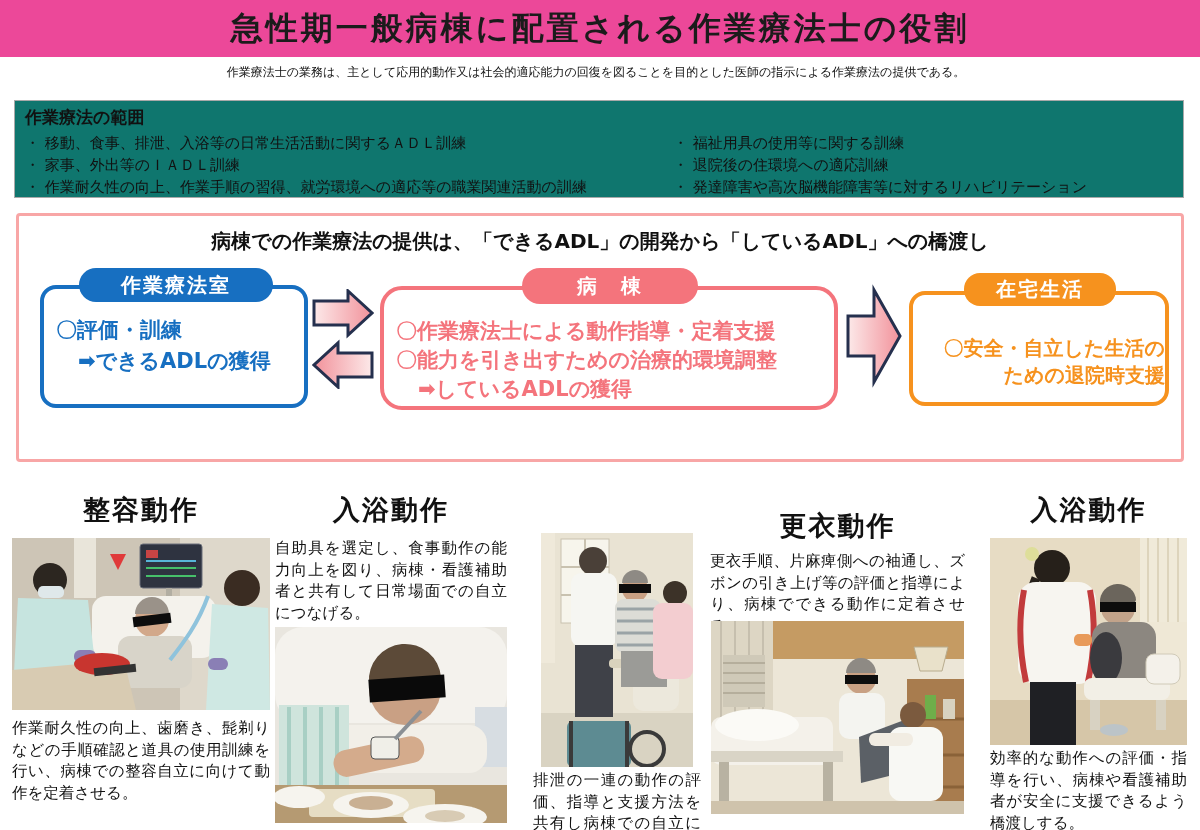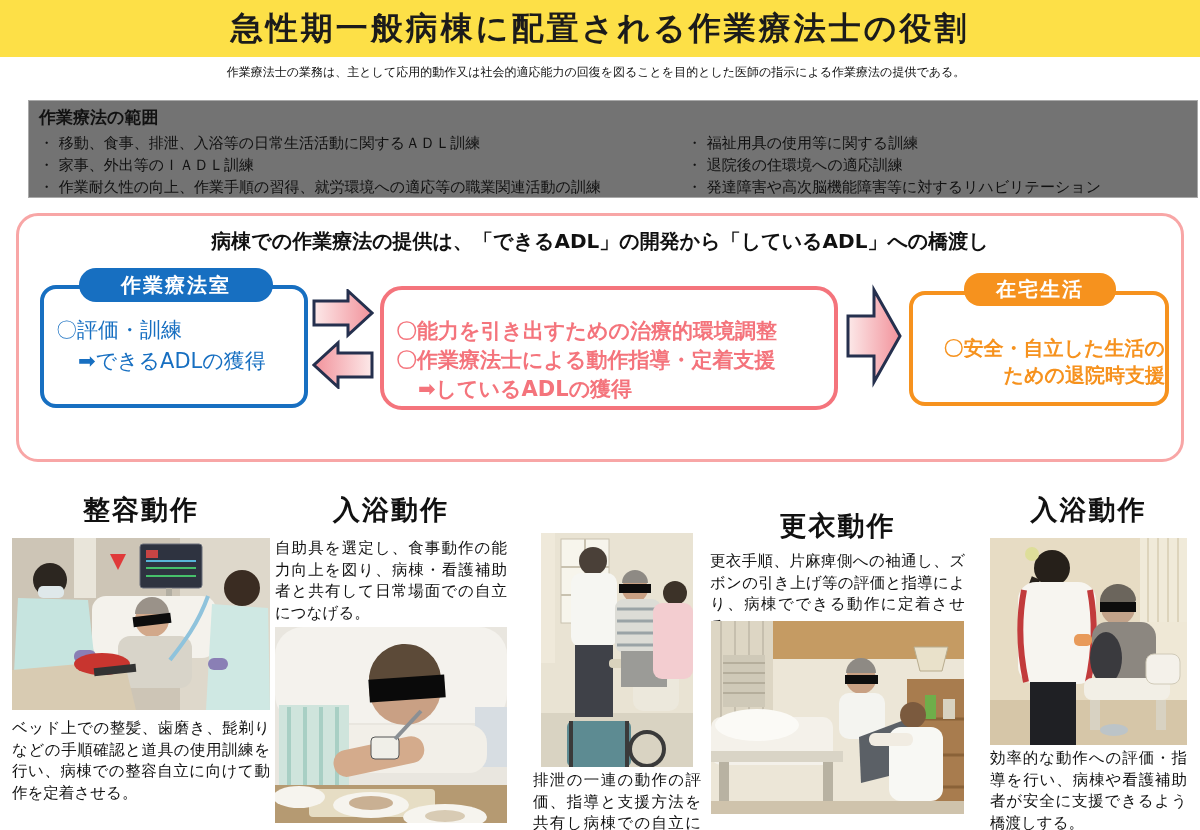--- a/index.html
+++ b/index.html
@@ -6,68 +6,68 @@
   html, body { background: #ffffff; }
   body { font-family: "DejaVu Sans", "Liberation Sans", sans-serif; }
   .page {
     position: relative; width: 1200px; height: 830px;
     background: #ffffff; overflow: hidden;
   }
 
   
   .title-band {
     position: absolute; left: 0; top: 0; width: 1200px; height: 57px;
-    background: #fde047;
+    background: #ec4899;
     display: flex; align-items: center; justify-content: center;
   }
   .title-band h1 {
     font-size: 32px; font-weight: bold; color: #1b1b1b; letter-spacing: 3px;
   }
 
   
   .intro {
     position: absolute; left: 0; top: 64px; width: 1192px;
     text-align: center; font-size: 12px; font-weight: normal; color: #111;
   }
 
   
   .scope {
     position: absolute; left: 14px; top: 100px; width: 1170px; height: 98px;
-    border: 1.5px solid #a9a9a9; background: #737373; padding: 5px 10px; margin-left: 14px;
+    border: 1.5px solid #a9a9a9; background: #0f766e; padding: 5px 10px;
   }
   .scope-title { font-size: 17px; font-weight: bold; color: #111; }
   .scope-cols { display: flex; margin-top: 3px; }
   .scope-col { list-style: none; }
   .scope-col.left  { width: 648px; }
   .scope-col.right { width: 500px; }
   .scope-col li { font-size: 15px; color: #111; line-height: 22px; white-space: nowrap; }
 
   
   .bridge {
     position: absolute; left: 16px; top: 213px; width: 1168px; height: 249px;
-    border: 3px solid #F8A6A6; border-radius: 22px; background: #fff;
+    border: 3px solid #F8A6A6; border-radius: 4px; background: #fff;
   }
   .bridge-heading {
     position: absolute; left: 0; top: 12px; width: 100%;
     text-align: center; font-size: 20px; font-weight: bold; color: #111;
   }
   .flow-box { position: absolute; background: #fff; z-index: 1; }
   .flow-tab {
     position: absolute; z-index: 2; display: flex; align-items: center; justify-content: center;
     color: #fff; font-weight: bold; font-size: 20px; letter-spacing: 2px;
   }
   .box-blue   { left: 21px;  top: 69px; width: 268px; height: 123px; border: 4px solid #176FC1; border-radius: 16px; }
   .tab-blue   { left: 60px;  top: 52px; width: 194px; height: 34px; background: #176FC1; border-radius: 17px; text-align: right; }
   .box-pink   { left: 361px; top: 70px; width: 458px; height: 124px; border: 4px solid #F4747C; border-radius: 22px; }
   .tab-pink   { left: 503px; top: 52px; width: 176px; height: 36px; background: #F4747C; border-radius: 18px; }
   .box-orange { left: 890px; top: 75px; width: 260px; height: 115px; border: 4px solid #F6921E; border-radius: 16px; }
   .tab-orange { left: 945px; top: 57px; width: 152px; height: 33px; background: #F6921E; border-radius: 16px; text-align: right; }
 
   .flow-lines { padding: 26px 0 0 12px; }
-  .box-blue  .flow-lines div { font-size: 21px; font-weight: 400; color: #176FC1; line-height: 31px; white-space: nowrap; }
+  .box-blue  .flow-lines div { font-size: 21px; font-weight: 700; color: #176FC1; line-height: 31px; white-space: nowrap; }
   .box-pink  .flow-lines { padding-top: 27px; }
   .box-pink  .flow-lines div { font-size: 21px; font-weight: 600; color: #F4747C; line-height: 29px; white-space: nowrap; }
   .box-orange .flow-lines { padding: 40px 0 0 0; text-align: right; }
   .box-orange .flow-lines div { font-size: 20px; font-weight: 600; color: #F6921E; line-height: 27px; white-space: nowrap; }
   .flow-lines .indent { padding-left: 22px; }
 
   .arrow-duo    { position: absolute; left: 293px; top: 73px; width: 62px; height: 100px; z-index: 3; }
   .arrow-single { position: absolute; left: 827px; top: 68px; width: 56px; height: 104px; z-index: 3; }
 
   .bridge-footer {
@@ -151,24 +151,25 @@
         </linearGradient>
         <linearGradient id="gL" x1="1" y1="0" x2="0" y2="0">
           <stop offset="0" stop-color="#FCE9E9"></stop>
             <stop offset="1" stop-color="#F2929B"></stop>
         </linearGradient>
       </defs>
       <polygon points="2,12 36,12 36,2 60,24 36,46 36,36 2,36" fill="url(#gR)" stroke="#25304E" stroke-width="3" stroke-linejoin="miter"></polygon>
       <polygon points="60,64 26,64 26,54 2,76 26,98 26,88 60,88" fill="url(#gL)" stroke="#25304E" stroke-width="3" stroke-linejoin="miter"></polygon>
     </svg>
 
+    <div class="flow-tab tab-pink">病　棟</div>
     <div class="flow-box box-pink">
       <div class="flow-lines">
+        <div>〇作業療法士による動作指導・定着支援</div>
         <div>〇能力を引き出すための治療的環境調整</div>
-        <div>〇作業療法士による動作指導・定着支援</div>
         <div class="indent">➡しているADLの獲得</div>
       </div>
     </div>
 
     <svg class="arrow-single" viewBox="0 0 56 104" xmlns="http://www.w3.org/2000/svg">
       <defs>
         <linearGradient id="gS" x1="0" y1="0" x2="1" y2="0">
           <stop offset="0" stop-color="#FCE9E9"></stop>
             <stop offset="1" stop-color="#F2929B"></stop>
         </linearGradient>
@@ -210,21 +211,21 @@
         <polygon points="6,60 76,62 88,172 0,172" fill="#c6e4df"></polygon>
         <rect x="62" y="112" width="22" height="13" rx="6" fill="#8a7fb5"></rect>
         <circle cx="230" cy="50" r="18" fill="#3a2c22"></circle>
         <polygon points="200,66 256,70 258,172 194,172" fill="#cfe8e3"></polygon>
         <rect x="196" y="120" width="20" height="12" rx="6" fill="#8a7fb5"></rect>
         <polygon points="0,132 112,122 124,172 0,172" fill="#d8cbb2"></polygon>
         <ellipse cx="90" cy="126" rx="28" ry="11" fill="#c8352f"></ellipse>
         <rect x="82" y="128" width="42" height="8" fill="#333" transform="rotate(-6 103 132)"></rect>
       </svg>
     </span>
-    <div class="card-caption">ベッド上での整髪、歯磨き、髭剃りなどの手順確認と道具の使用訓練を行い、病棟での整容自立に向けて動作を定着させる。</div>
+    <div class="card-caption">作業耐久性の向上、歯磨き、髭剃りなどの手順確認と道具の使用訓練を行い、病棟での整容自立に向けて動作を定着させる。</div>
   </section>
 
   <section class="card card2">
     <div class="card-heading">入浴動作</div>
     <div class="card-caption">自助具を選定し、食事動作の能力向上を図り、病棟・看護補助者と共有して日常場面での自立につなげる。</div>
     <span class="photo">
       <svg width="232" height="196" viewBox="0 0 232 196" xmlns="http://www.w3.org/2000/svg">
         <rect width="232" height="196" fill="#e9e6df"></rect>
         <rect x="0" y="0" width="232" height="96" rx="28" fill="#f4f2ed"></rect>
         <rect x="200" y="80" width="32" height="60" fill="#d7dde2"></rect>

